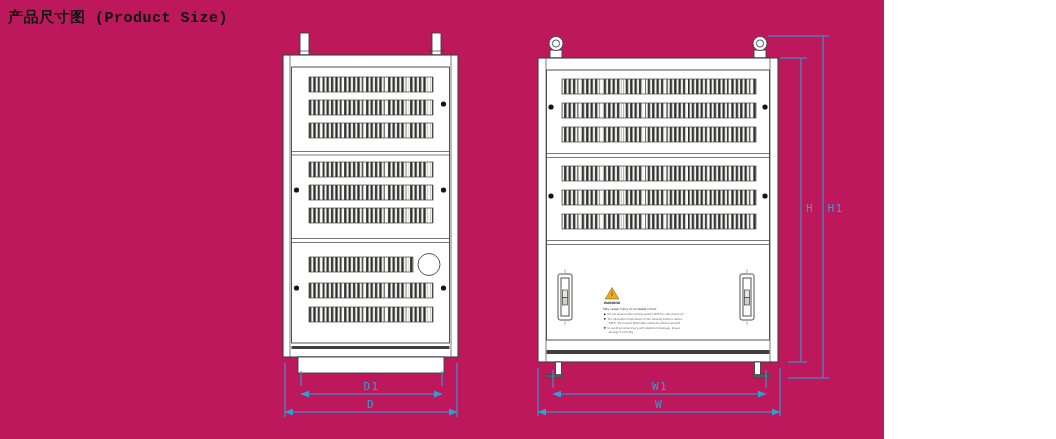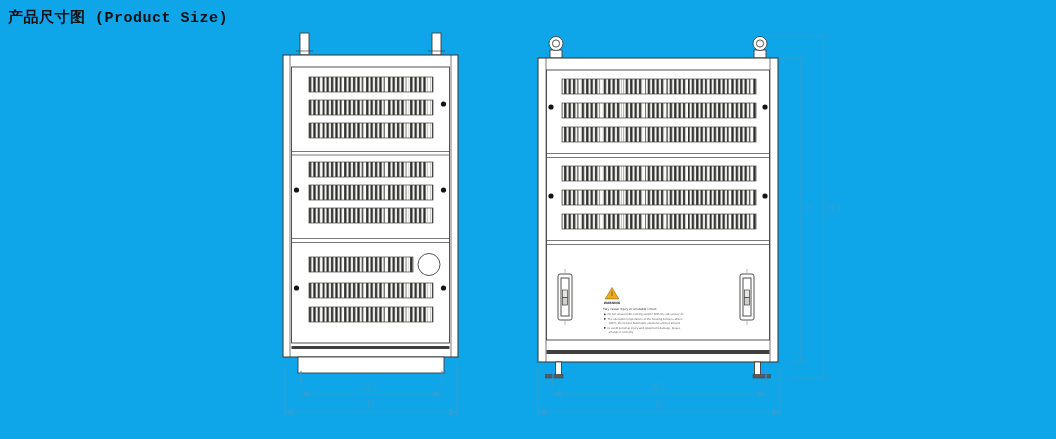--- a/index.html
+++ b/index.html
@@ -1,17 +1,17 @@
 <!DOCTYPE html>
 <html><head>
 <meta charset="utf-8">
 <style>
   html,body { margin:0; padding:0; background:#ffffff; }
   .canvas {
-    position:relative; width:1056px; height:439px; background:#0ea5e9;
+    position:relative; width:884px; height:439px; background:#be185d;
     font-family:"Liberation Sans", sans-serif; overflow:hidden;
   }
   .page-title {
     position:absolute; left:8px; top:8px;
     font-family:"Liberation Mono","DejaVu Sans Mono",monospace;
     font-weight:bold; font-size:15px; color:#111; white-space:nowrap;
     letter-spacing:0.5px;
   }
   svg.drawing { position:absolute; left:0; top:0; }
 

